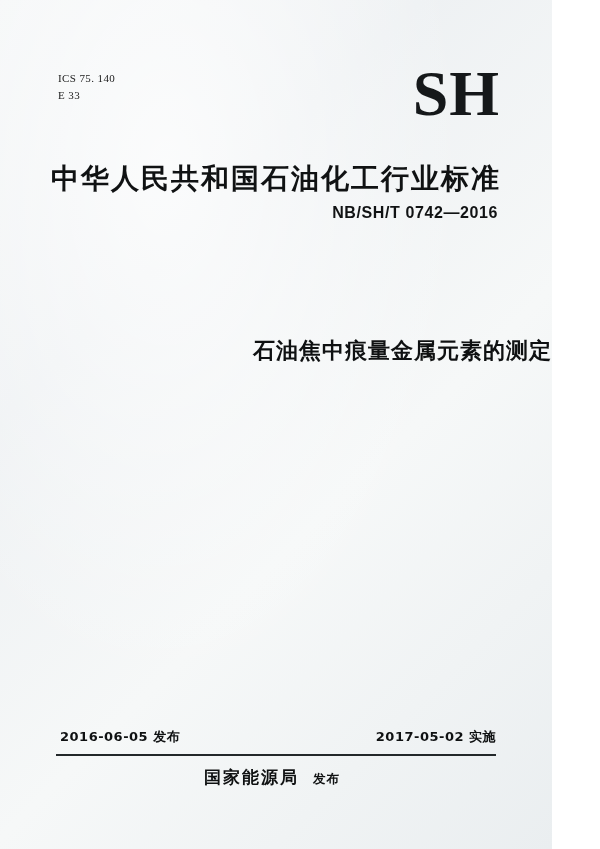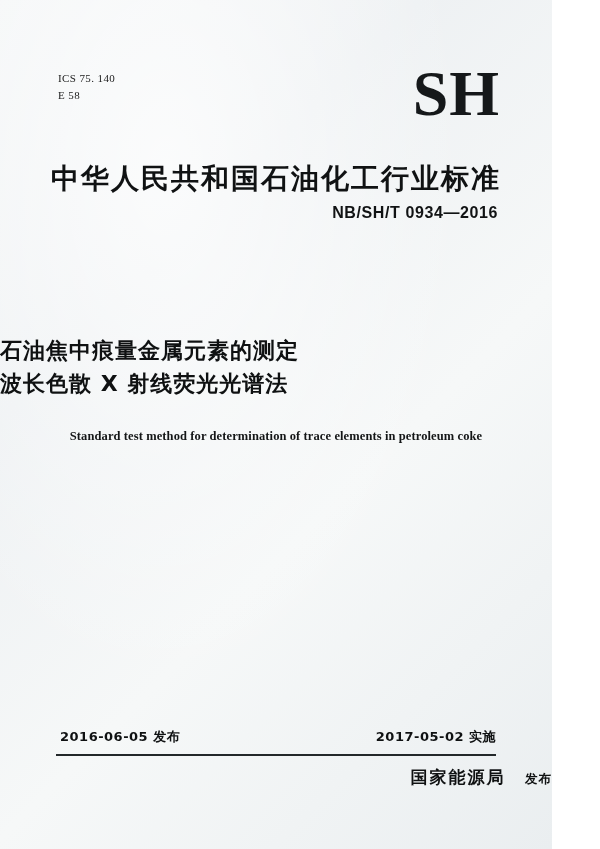--- a/index.html
+++ b/index.html
@@ -89,21 +89,21 @@
     background: #2b2f31;
     opacity: 0.0;
   }
 
   
   .subject-cn {
     position: absolute;
     left: 0;
     right: 0;
     top: 334px;
-    text-align: left;
+    text-align: right;
     font-family: "DejaVu Sans", sans-serif;
     font-weight: bold;
     font-size: 22px;
     line-height: 1.5;
     color: #0f1112;
     letter-spacing: 1px;
   }
   .subject-cn .line2 {
     display: block;
   }
@@ -149,24 +149,24 @@
     right: 56px;
     top: 754px;
     height: 2px;
     background: #23282a;
   }
 
   
   .publisher {
     position: absolute;
     left: 0;
-    right: 0;
+    right: 8px;
     top: 766px;
-    text-align: right;
-    font-family: Liberation Mono, monospace;
+    text-align: center;
+    font-family: Liberation Serif, serif;
     color: #0f1112;
   }
   .publisher .org {
     font-weight: bold;
     font-size: 17px;
     letter-spacing: 2px;
   }
   .publisher .verb {
     font-weight: bold;
     font-size: 12.5px;
@@ -174,38 +174,36 @@
     letter-spacing: 1px;
   }
 </style>
 </head>
 <body>
 
 <div class="page">
 
   <div class="ics-block">
     <div>ICS 75. 140</div>
-    <div>E 58</div>
+    <div>E 33</div>
   </div>
 
   <div class="sh-logo">SH</div>
 
   <div class="std-title">中华人民共和国石油化工行业标准</div>
 
-  <div class="std-number">NB/SH/T 0934—2016</div>
+  <div class="std-number">NB/SH/T 0742—2016</div>
 
   <div class="header-rule"></div>
 
   <div class="subject-cn">
     <span>石油焦中痕量金属元素的测定</span>
-    <span class="line2">波长色散 X 射线荧光光谱法</span>
   </div>
 
   <div class="subject-en">
-    <span>Standard test method for determination of trace elements in petroleum coke</span>
   </div>
 
   <div class="dates">
     <span>2016-06-05 发布</span>
     <span>2017-05-02 实施</span>
   </div>
 
   <div class="bottom-rule"></div>
 
   <div class="publisher">

